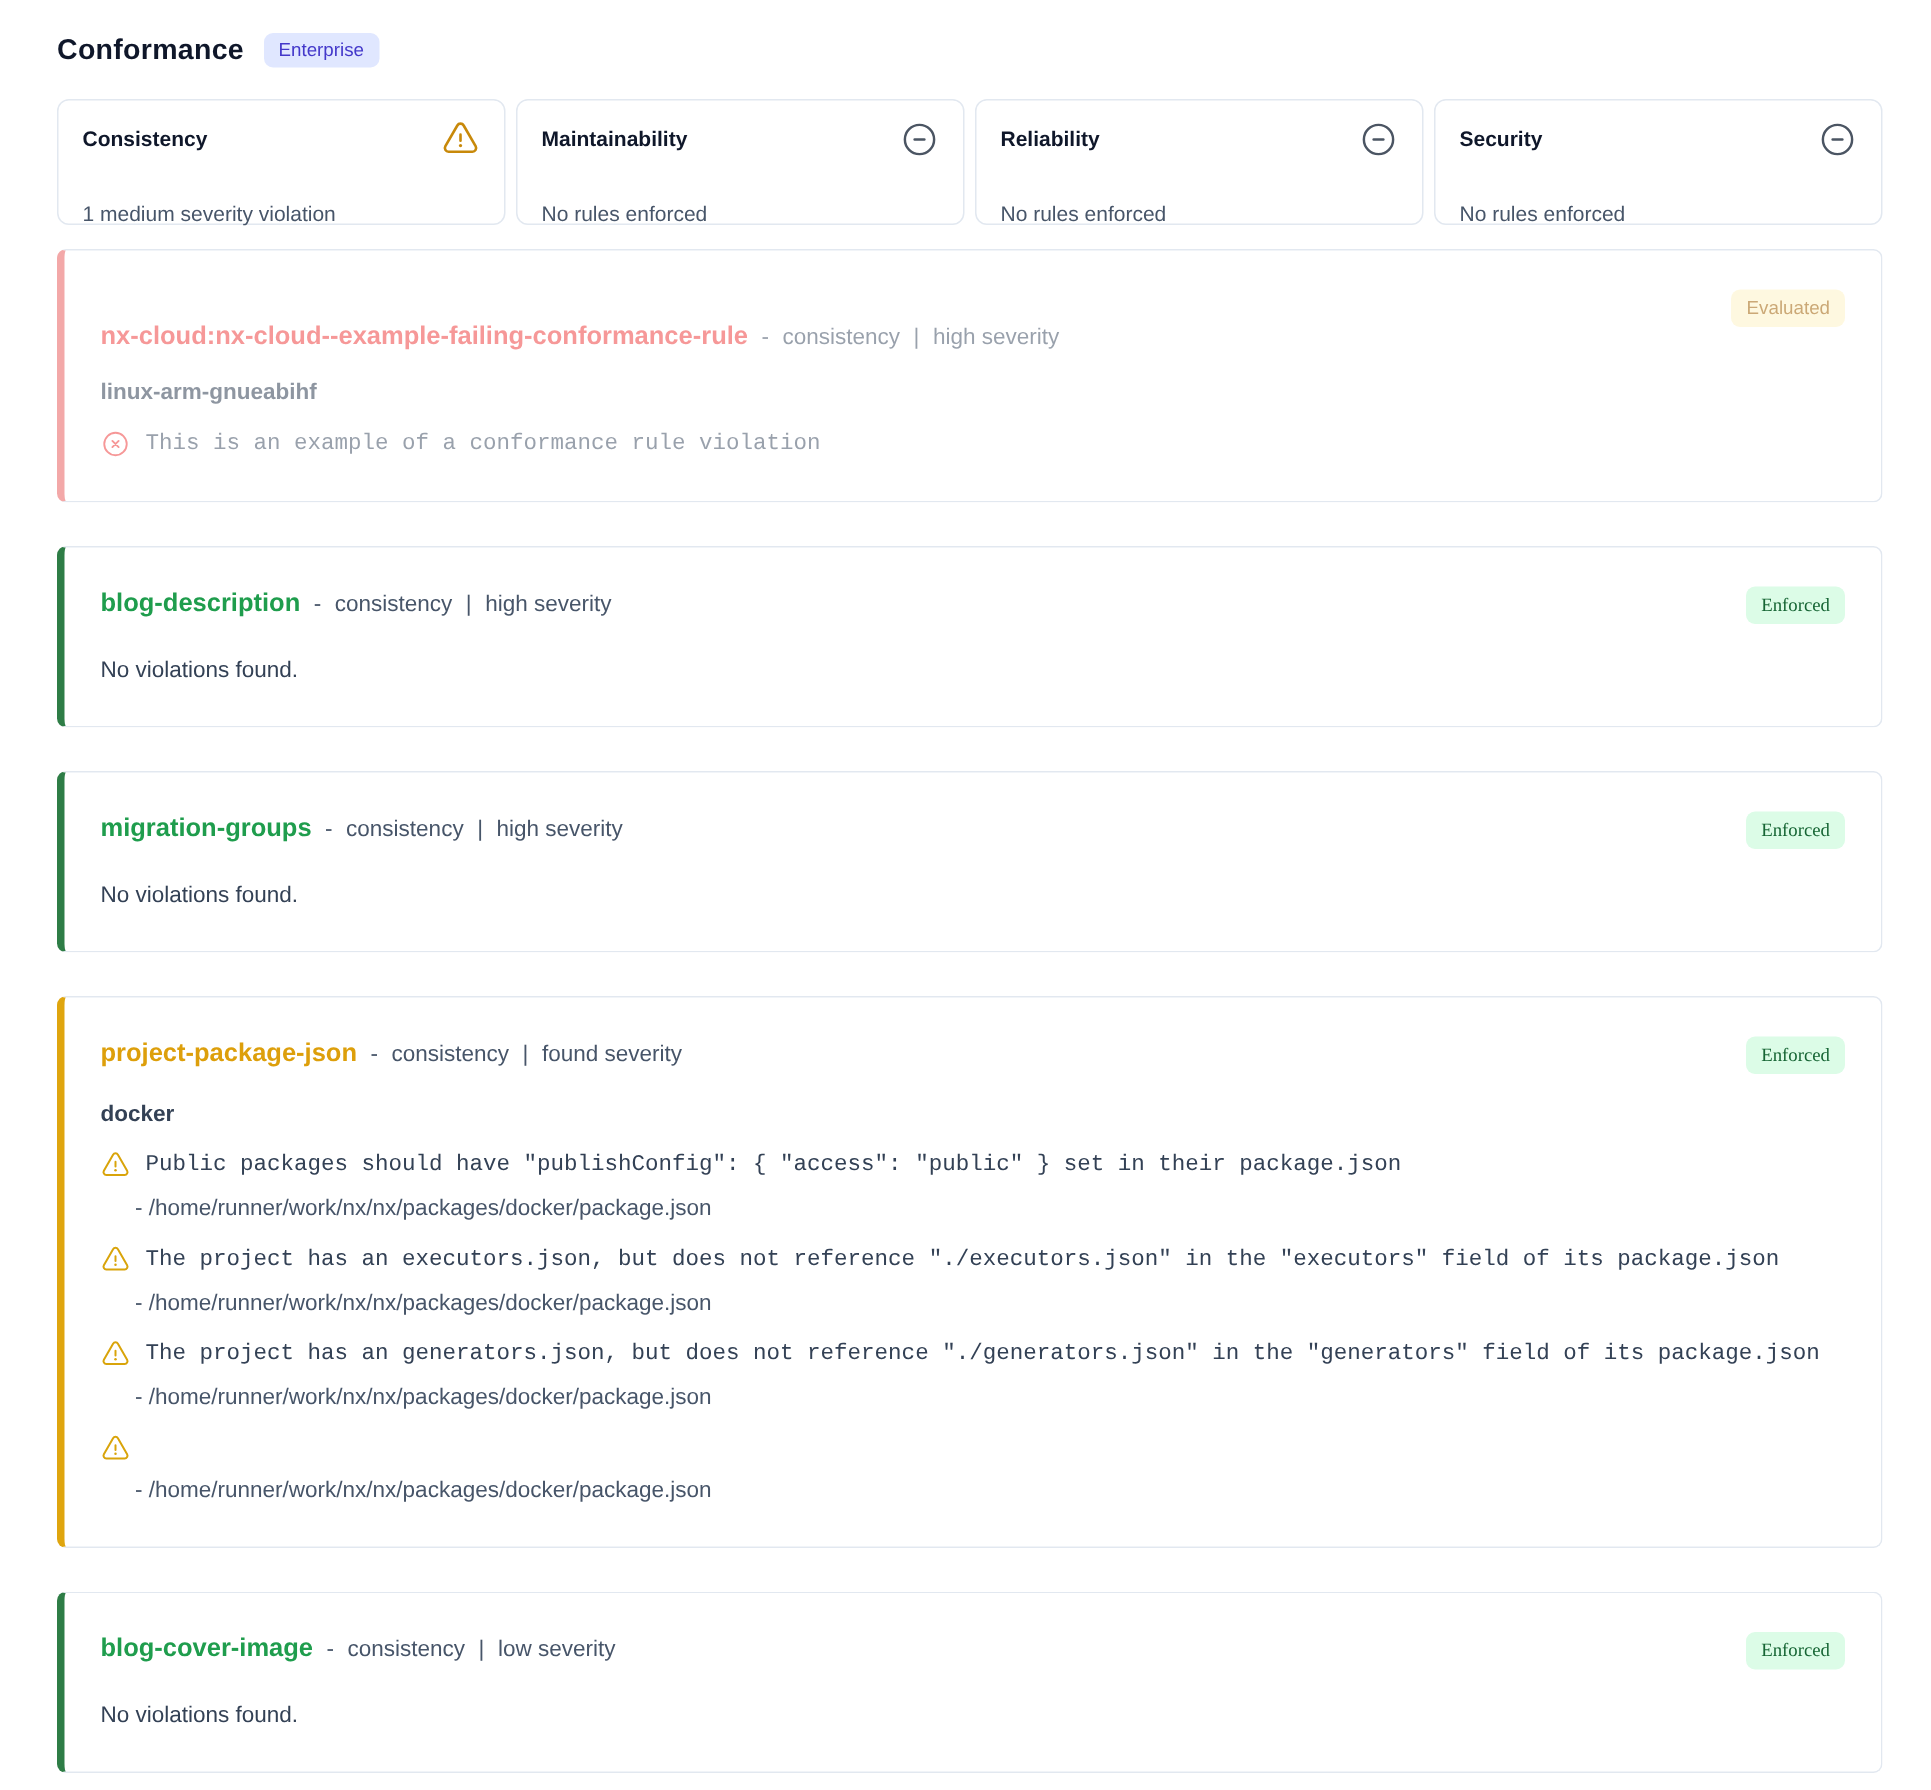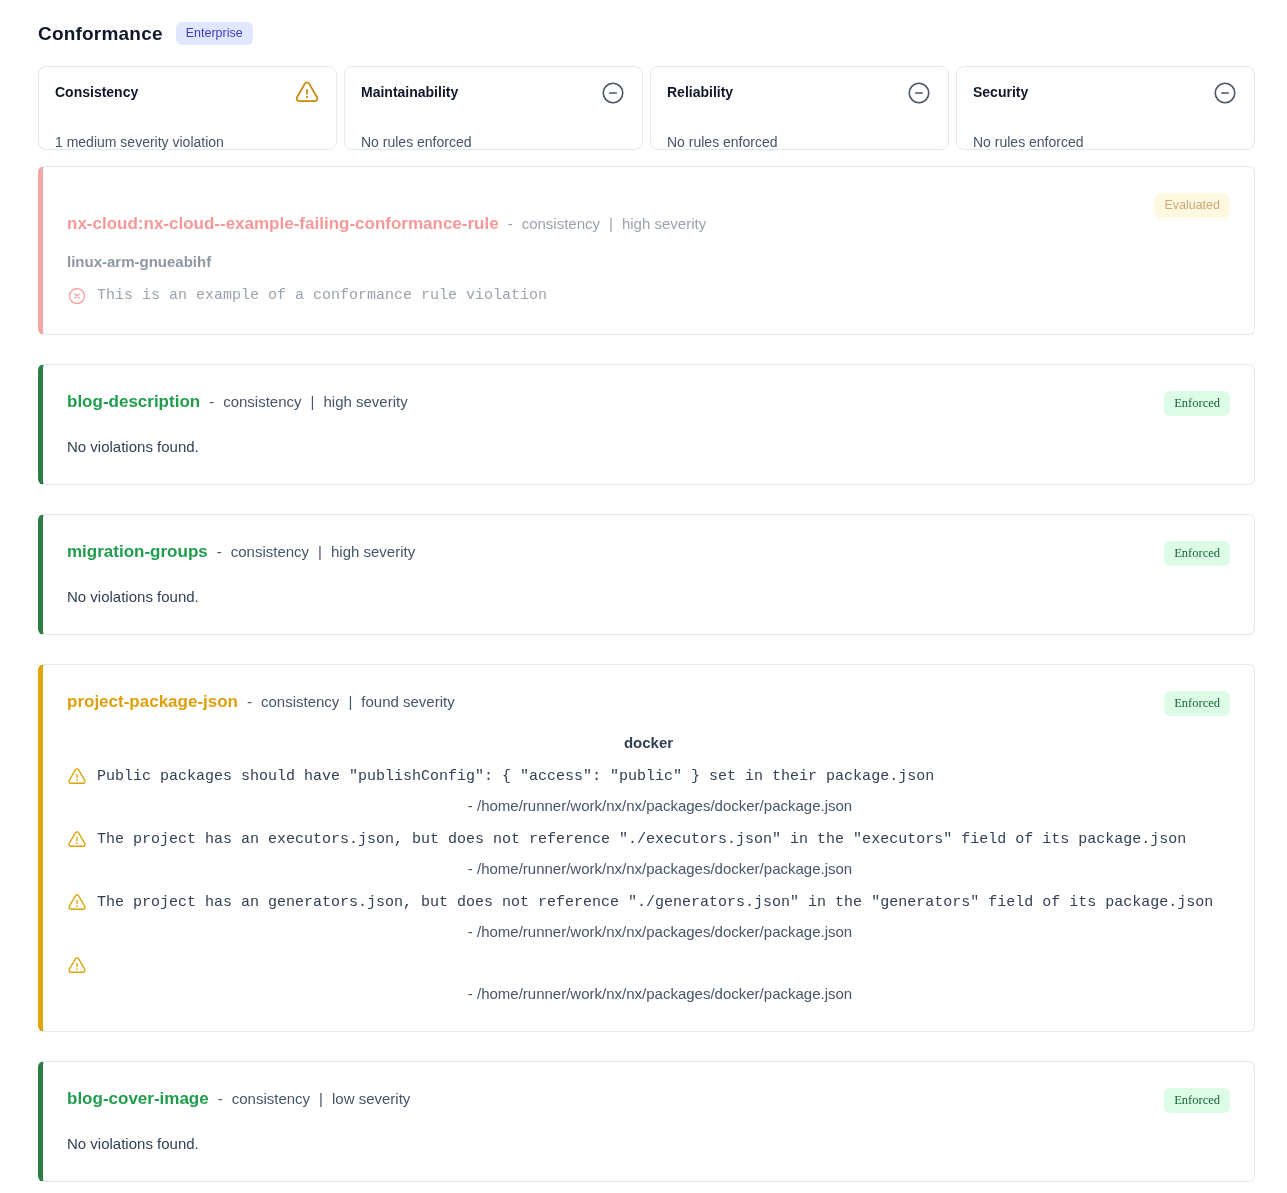--- a/index.html
+++ b/index.html
@@ -36,21 +36,21 @@
   
   .rule-card {
     background: #fff;
     border: 1px solid #e2e8f0;
     border-left-width: 5px;
     border-radius: 6px;
     padding: 26px 24px 27px 24px;
     margin-bottom: 29px;
   }
   .rule-green  { border-left-color: #2e7d46; }
-  .rule-amber  { border-left-color: #dfa50e; text-align: center; }
+  .rule-amber  { border-left-color: #dfa50e; }
   .rule-failing{ border-left-color: #f3a8a8; }
   .rule-failing .rule-inner { opacity: 0.55; }
 
   .rule-head { display: flex; justify-content: space-between; align-items: flex-start; }
   .rule-head-left { display: flex; align-items: baseline; gap: 9px; font-size: 15px; color: #475569; flex-wrap: wrap; }
   .rule-name { font-size: 17px; font-weight: 700; line-height: 22px; }
   .rule-green .rule-name  { color: #1f9d4d; }
   .rule-amber .rule-name  { color: #dd9f0b; }
   .rule-failing .rule-name{ color: #ef4444; margin-top: 20px; }
   .meta-sep { color: #475569; }

